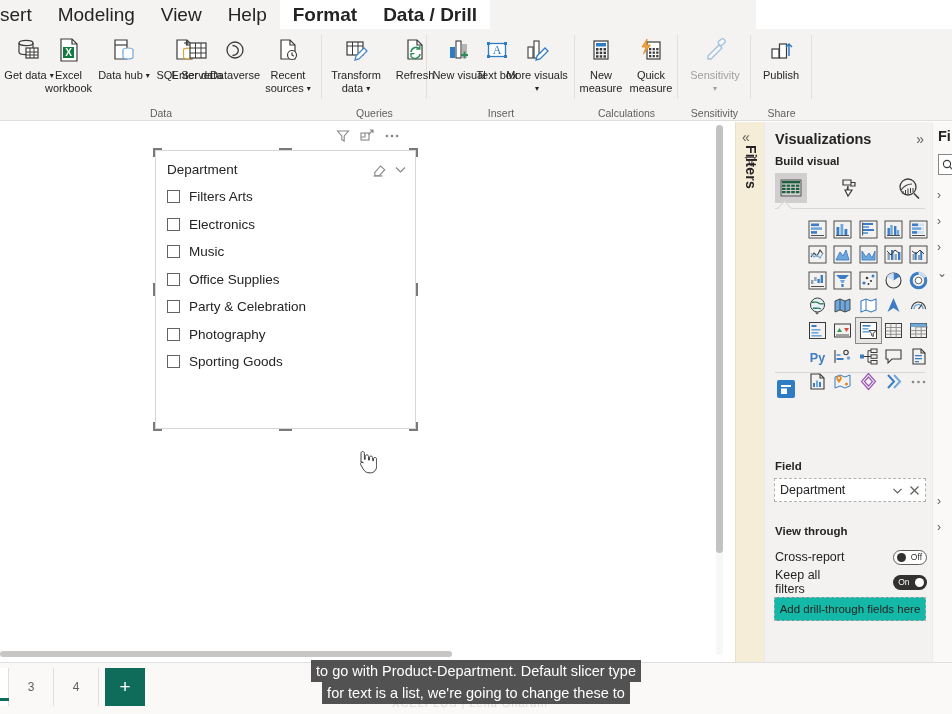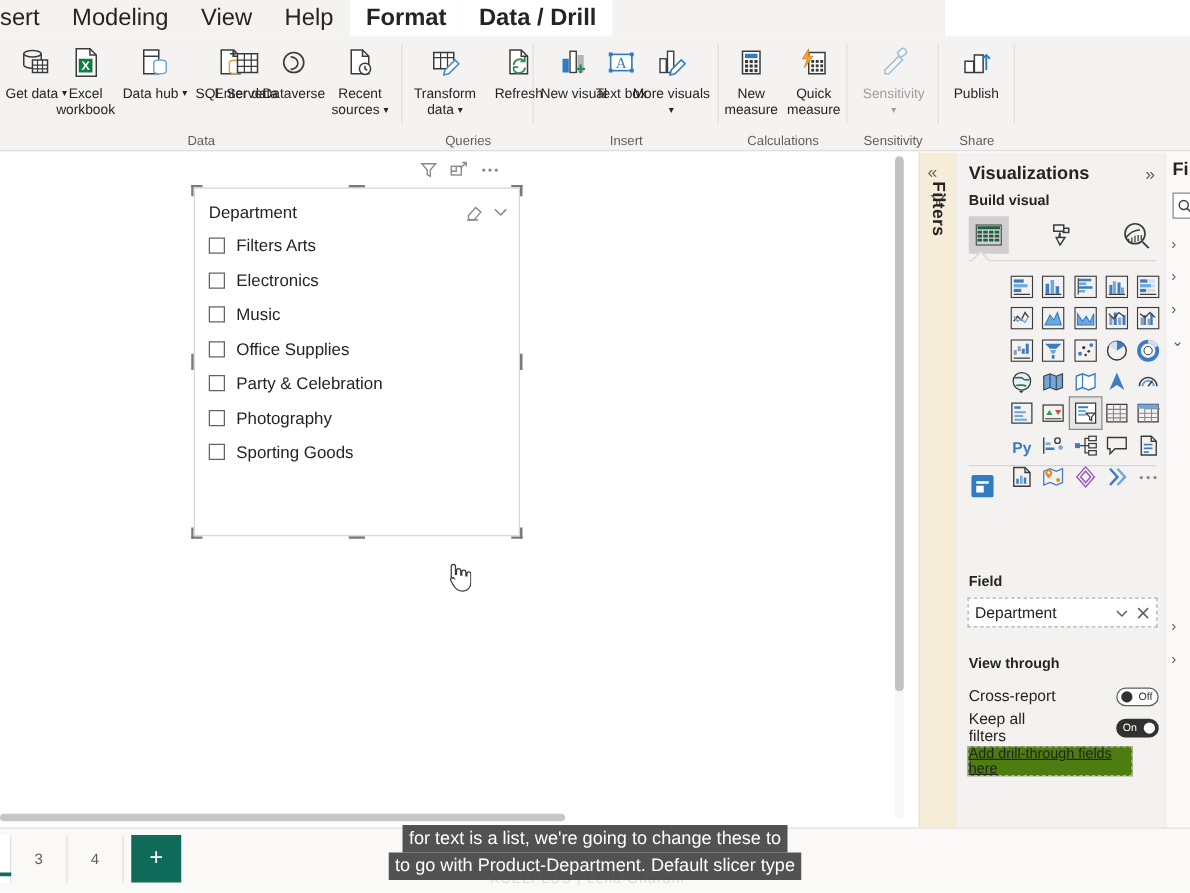--- a/index.html
+++ b/index.html
@@ -175,24 +175,24 @@
   .pill.off { border:1px solid #605e5c; background:#fff; justify-content:flex-start; }
   .pill.on { background:#323130; justify-content:flex-end; }
   .pill .knob { width:9px; height:9px; border-radius:50%; margin:0 3px; }
   .pill.off .knob { background:#323130; }
   .pill.on .knob { background:#fff; }
   .pill .ptxt { font-size:8.5px; position:absolute; }
   .pill.off .ptxt { right:4px; color:#323130; }
   .pill.on .ptxt { left:5px; color:#fff; }
 
   .dropzone {
-    position:absolute; left:9px; width:132px; height:24px;
-    border:1px dashed #b3b0ad; background:#4d7c0f;
+    position:absolute; left:9px; width:152px; height:24px;
+    border:1px dashed #b3b0ad; background:#14b8a6;
     display:flex; align-items:center; justify-content:center;
-    font-size:11.5px; color:#252423;text-decoration:underline;
+    font-size:11.5px; color:#252423;
   }
 
   
   .fields {
     position:absolute; left:932px; top:122px; width:20px; height:540px;
     background:#faf9f8; border-left:1px solid #edebe9; overflow:hidden;
   }
   .fields .ftitle {
     position:absolute; left:5px; top:6px; font-size:14.5px; font-weight:bold; color:#252423;
     white-space:nowrap;
@@ -1080,17 +1080,17 @@
         </div>
       <div class="addpage">
           <span>+</span>
         </div>
     </div>
   </div>
 
   <div class="watermark">XCELPLUS | Leila Gharani</div>
 
   <div class="caption">
+    <span>to go with Product-Department. Default slicer type</span>
     <span>for text is a list, we're going to change these to</span>
-    <span>to go with Product-Department. Default slicer type</span>
   </div>
 
 </div>
 
 </body></html>

